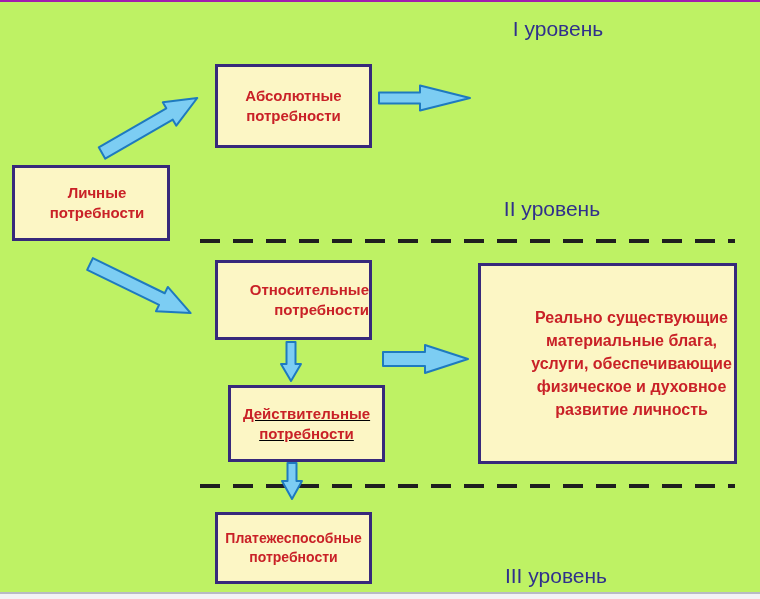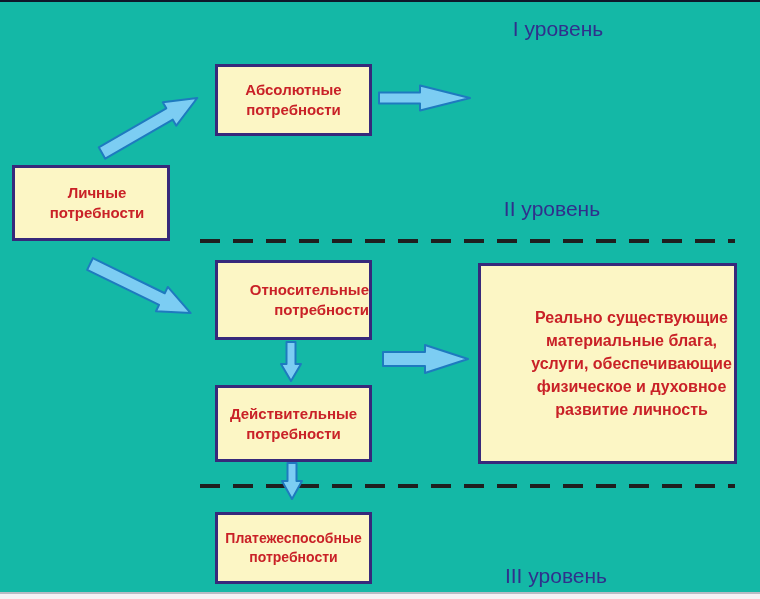--- a/index.html
+++ b/index.html
@@ -6,23 +6,23 @@
     margin: 0;
     padding: 0;
   }
   body {
     font-family: "Liberation Sans", sans-serif;
   }
   .canvas {
     position: relative;
     width: 760px;
     height: 599px;
-    background: #14b8a6;
+    background: #bef264;
     overflow: hidden;
-    border-top: 2px solid #0f172a;
+    border-top: 2px solid #a21caf;
     box-sizing: border-box;
   }
   .node {
     position: absolute;
     background: #fcf6c5;
     border: 3px solid #37297b;
     box-sizing: border-box;
     display: flex;
     align-items: center;
     justify-content: center;
@@ -91,32 +91,32 @@
   <div class="level-label" style="left:500px; top:515px; width:112px;margin-top:47px;">III уровень</div>
 
   <div class="dashed-line" style="left:200px; top:237px; width:535px;"></div>
   <div class="dashed-line" style="left:200px; top:482px; width:535px;"></div>
 
   <div class="node" style="left:12px; top:163px; width:158px; height:76px;padding-left:12px;">
     <div class="txt txt-15">Личные
 потребности</div>
   </div>
 
-  <div class="node" style="left:215px; top:62px; width:157px; height:72px;align-items:center;">
+  <div class="node" style="left:215px; top:62px; width:157px; height:84px;align-items:center;">
     <div class="txt txt-15">Абсолютные
 потребности</div>
   </div>
 
 
   <div class="node" style="left:215px; top:258px; width:157px; height:80px;text-align:right;">
     <div class="txt txt-15">Относительные
 потребности</div>
   </div>
 
-  <div class="node" style="left:215px; top:383px; width:157px; height:77px;">
+  <div class="node" style="left:228px; top:383px; width:157px; height:77px;text-decoration:underline;">
     <div class="txt txt-15">Действительные
 потребности</div>
   </div>
 
   <div class="node" style="left:215px; top:502px; width:157px; height:72px;margin-top:8px;">
     <div class="txt txt-14">Платежеспособные
 потребности</div>
   </div>
 
   <div class="node" style="left:478px; top:261px; width:259px; height:201px;">

